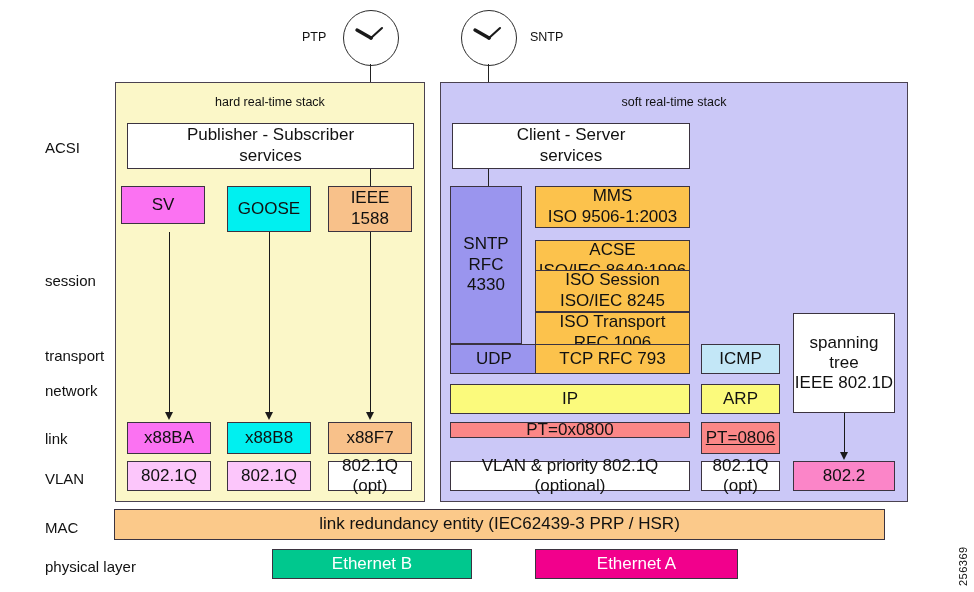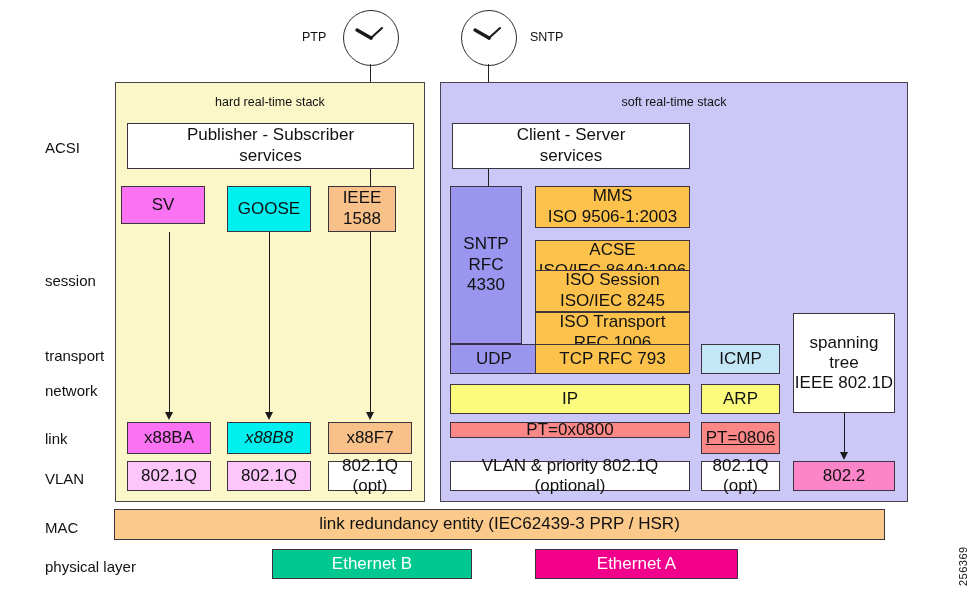--- a/index.html
+++ b/index.html
@@ -146,38 +146,38 @@
   </div>
 
   <div class="vline" style="left:370px; top:169px; height:17px;"></div>
 
   <div class="box" style="left:121px; top:186px; width:84px; height:38px; background:#fb72f2;">
     <span>SV</span>
   </div>
   <div class="box" style="left:227px; top:186px; width:84px; height:46px; background:#00f0f0;">
     <span>GOOSE</span>
   </div>
-  <div class="box two-line" style="left:328px; top:186px; width:68px; height:46px; background:#f8c18a; flex-direction:column;">
+  <div class="box two-line" style="left:328px; top:186px; width:84px; height:46px; background:#f8c18a; flex-direction:column;">
     <span>IEEE</span>
     <span>1588</span>
   </div>
 
   <div class="arrow-line" style="left:169px; top:232px; height:181px;"></div>
   <div class="arrow-head" style="left:164.5px; top:412px;"></div>
 
   <div class="arrow-line" style="left:269px; top:232px; height:181px;"></div>
   <div class="arrow-head" style="left:264.5px; top:412px;"></div>
 
   <div class="arrow-line" style="left:370px; top:232px; height:181px;"></div>
   <div class="arrow-head" style="left:365.5px; top:412px;"></div>
 
   <div class="box" style="left:127px; top:422px; width:84px; height:32px; background:#fb72f2;">
     <span>x88BA</span>
   </div>
-  <div class="box" style="left:227px; top:422px; width:84px; height:32px; background:#00f0f0;font-style:italic;">
+  <div class="box" style="left:227px; top:422px; width:84px; height:32px; background:#00f0f0;">
     <span>x88B8</span>
   </div>
   <div class="box" style="left:328px; top:422px; width:84px; height:32px; background:#f8c18a;">
     <span>x88F7</span>
   </div>
 
   <div class="box" style="left:127px; top:461px; width:84px; height:30px; background:#fcc6fb;">
     <span>802.1Q</span>
   </div>
   <div class="box" style="left:227px; top:461px; width:84px; height:30px; background:#fcc6fb;">

